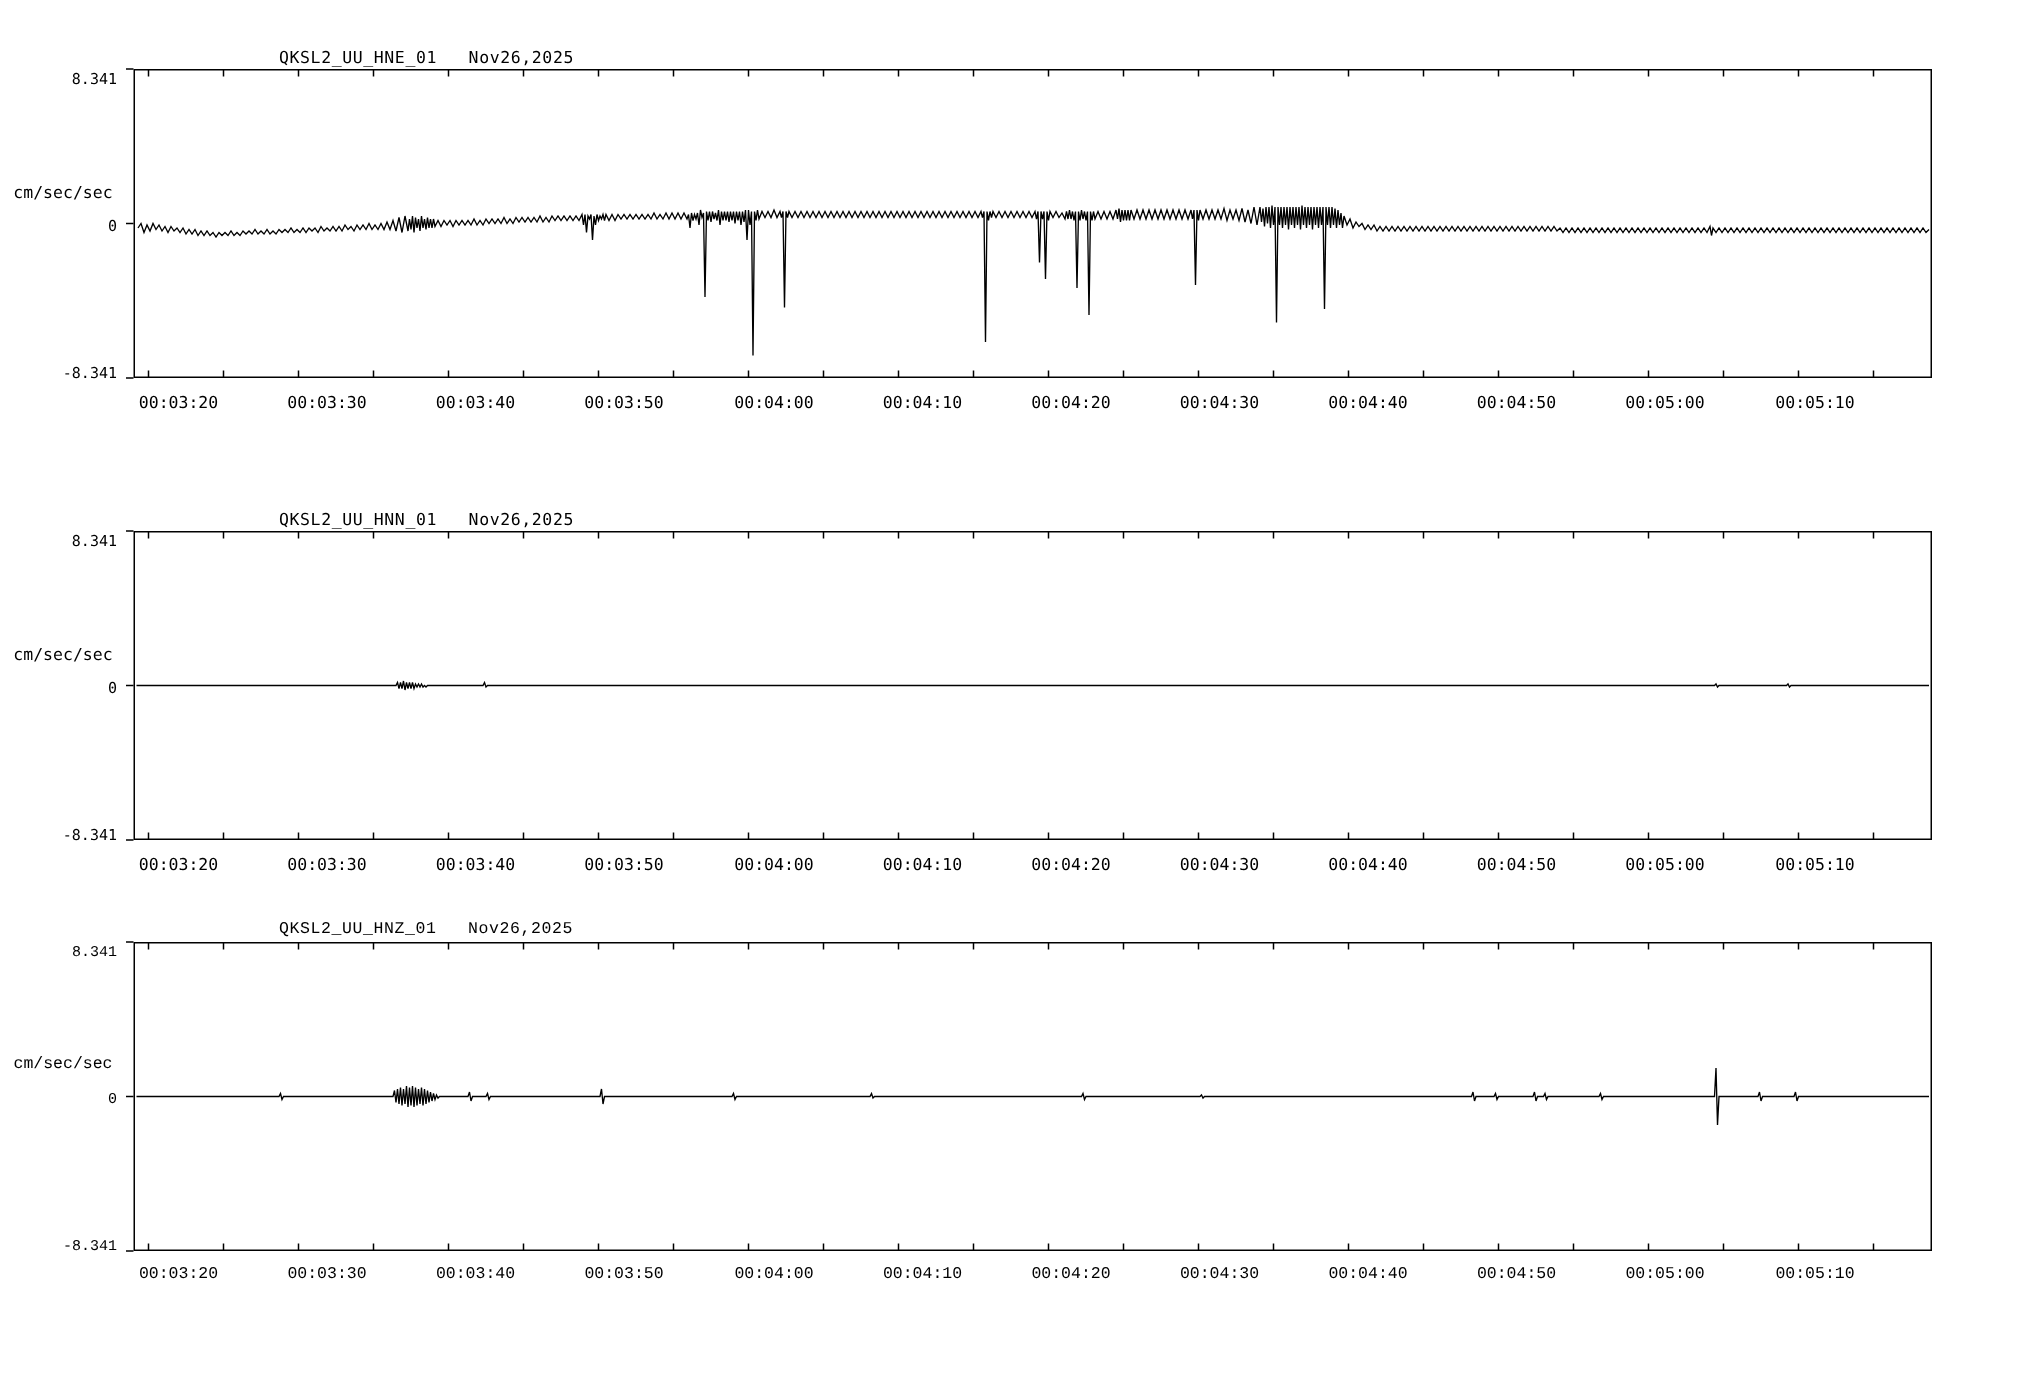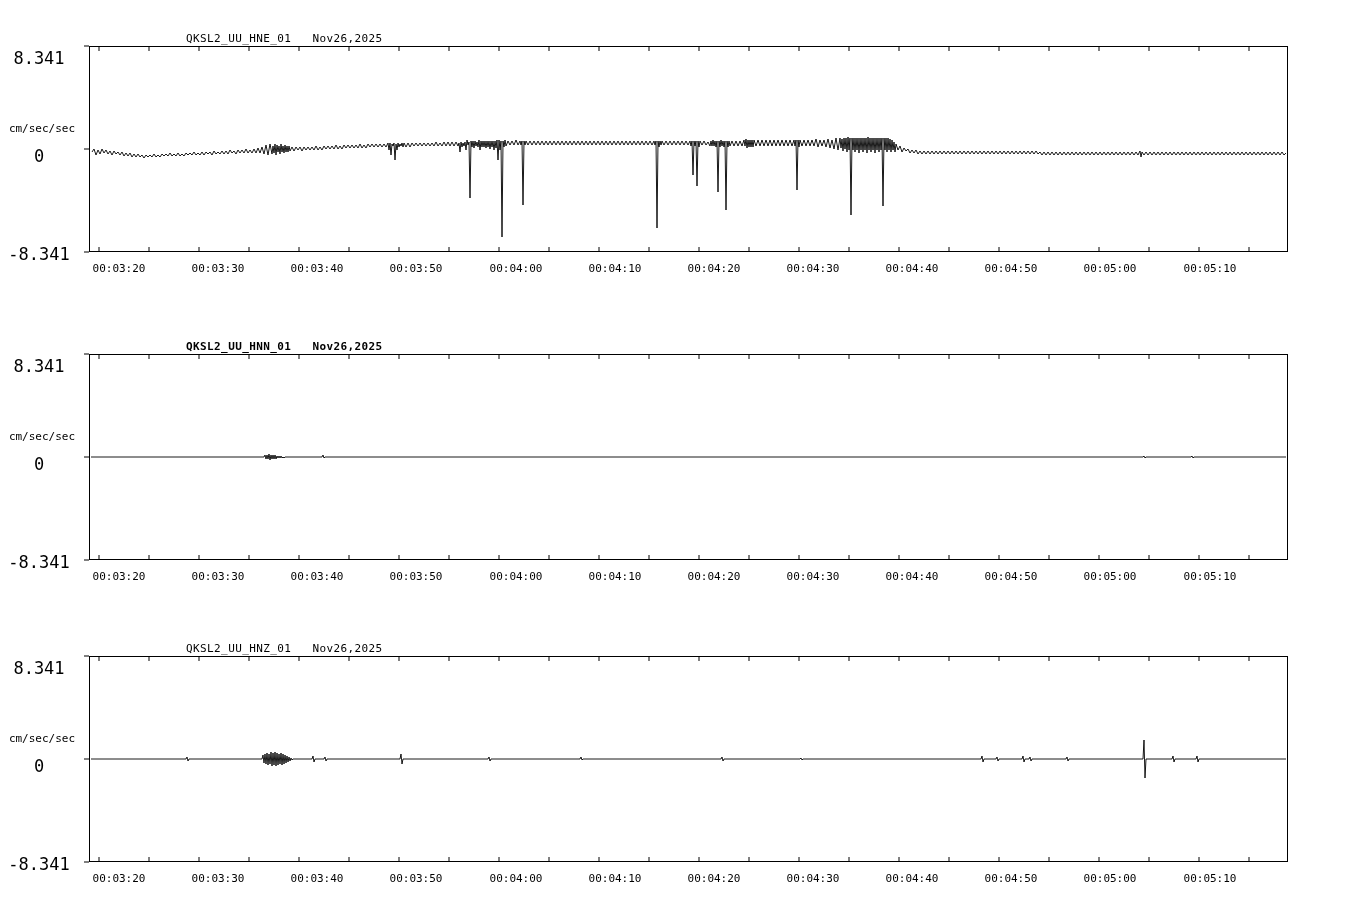--- a/index.html
+++ b/index.html
@@ -28,22 +28,22 @@
     color: #000;
   }
   .plot-frame {
     position: absolute;
     border: 1px solid #000;
     background: #ffffff;
     box-sizing: border-box;
   }
   .axis-label-y {
     position: absolute;
-    font-size: 17px;
-    text-align: center;
+    font-size: 10px;
+    text-align: right;
     white-space: pre;
   }
   .units-label {
     position: absolute;
     font-size: 11px;
     text-align: center;
     white-space: pre;
   }
   .tick-label {
     position: absolute;
@@ -90,21 +90,21 @@
     <div class="tick-label" style="left:714px; top:262px;">00:04:20</div>
     <div class="tick-label" style="left:813px; top:262px;">00:04:30</div>
     <div class="tick-label" style="left:912px; top:262px;">00:04:40</div>
     <div class="tick-label" style="left:1011px; top:262px;">00:04:50</div>
     <div class="tick-label" style="left:1110px; top:262px;">00:05:00</div>
     <div class="tick-label" style="left:1210px; top:262px;">00:05:10</div>
   </div>
 </div>
 
 <div class="panel" style="top:306px;height:300px;">
-  <div class="panel-title" style="left:186px; top:34px;font-weight:bold;">QKSL2_UU_HNN_01   Nov26,2025</div>
+  <div class="panel-title" style="left:186px; top:34px;">QKSL2_UU_HNN_01   Nov26,2025</div>
   <div class="axis-label-y" style="left:0px; width:78px; top:50px;">8.341</div>
   <div class="units-label" style="left:0px; width:84px; top:124px;">cm/sec/sec</div>
   <div class="axis-label-y" style="left:0px; width:78px; top:148px;">0</div>
   <div class="axis-label-y" style="left:0px; width:78px; top:246px;">-8.341</div>
   <div class="plot-frame" style="left:89px; top:48px; width:1199px; height:206px;"></div>
   <svg class="trace" width="1358" height="300" viewBox="0 0 1358 300">
     <g stroke="#000" stroke-width="1" fill="none">
       <path d="M99,254 L99,249 M149,254 L149,249 M199,254 L199,249 M249,254 L249,249 M299,254 L299,249 M349,254 L349,249 M399,254 L399,249 M449,254 L449,249 M499,254 L499,249 M549,254 L549,249 M599,254 L599,249 M649,254 L649,249 M699,254 L699,249 M749,254 L749,249 M799,254 L799,249 M849,254 L849,249 M899,254 L899,249 M949,254 L949,249 M999,254 L999,249 M1049,254 L1049,249 M1099,254 L1099,249 M1149,254 L1149,249 M1199,254 L1199,249 M1249,254 L1249,249"></path>
       <path d="M99,48 L99,53 M149,48 L149,53 M199,48 L199,53 M249,48 L249,53 M299,48 L299,53 M349,48 L349,53 M399,48 L399,53 M449,48 L449,53 M499,48 L499,53 M549,48 L549,53 M599,48 L599,53 M649,48 L649,53 M699,48 L699,53 M749,48 L749,53 M799,48 L799,53 M849,48 L849,53 M899,48 L899,53 M949,48 L949,53 M999,48 L999,53 M1049,48 L1049,53 M1099,48 L1099,53 M1149,48 L1149,53 M1199,48 L1199,53 M1249,48 L1249,53"></path>
       <path d="M89,48 L84,48 M89,151 L84,151 M89,254 L84,254"></path>
@@ -122,21 +122,21 @@
     <div class="tick-label" style="left:615px; top:264px;">00:04:10</div>
     <div class="tick-label" style="left:714px; top:264px;">00:04:20</div>
     <div class="tick-label" style="left:813px; top:264px;">00:04:30</div>
     <div class="tick-label" style="left:912px; top:264px;">00:04:40</div>
     <div class="tick-label" style="left:1011px; top:264px;">00:04:50</div>
     <div class="tick-label" style="left:1110px; top:264px;">00:05:00</div>
     <div class="tick-label" style="left:1210px; top:264px;">00:05:10</div>
   </div>
 </div>
 
-<div class="panel" style="top:604px;height:310px;">
+<div class="panel" style="top:576px;height:310px;font-family:Liberation Mono, monospace;">
   <div class="panel-title" style="left:186px; top:38px;">QKSL2_UU_HNZ_01   Nov26,2025</div>
   <div class="axis-label-y" style="left:0px; width:78px; top:54px;">8.341</div>
   <div class="units-label" style="left:0px; width:84px; top:128px;">cm/sec/sec</div>
   <div class="axis-label-y" style="left:0px; width:78px; top:152px;">0</div>
   <div class="axis-label-y" style="left:0px; width:78px; top:250px;">-8.341</div>
   <div class="plot-frame" style="left:89px; top:52px; width:1199px; height:206px;"></div>
   <svg class="trace" width="1358" height="310" viewBox="0 0 1358 310">
     <g stroke="#000" stroke-width="1" fill="none">
       <path d="M99,258 L99,253 M149,258 L149,253 M199,258 L199,253 M249,258 L249,253 M299,258 L299,253 M349,258 L349,253 M399,258 L399,253 M449,258 L449,253 M499,258 L499,253 M549,258 L549,253 M599,258 L599,253 M649,258 L649,253 M699,258 L699,253 M749,258 L749,253 M799,258 L799,253 M849,258 L849,253 M899,258 L899,253 M949,258 L949,253 M999,258 L999,253 M1049,258 L1049,253 M1099,258 L1099,253 M1149,258 L1149,253 M1199,258 L1199,253 M1249,258 L1249,253"></path>
       <path d="M99,52 L99,57 M149,52 L149,57 M199,52 L199,57 M249,52 L249,57 M299,52 L299,57 M349,52 L349,57 M399,52 L399,57 M449,52 L449,57 M499,52 L499,57 M549,52 L549,57 M599,52 L599,57 M649,52 L649,57 M699,52 L699,57 M749,52 L749,57 M799,52 L799,57 M849,52 L849,57 M899,52 L899,57 M949,52 L949,57 M999,52 L999,57 M1049,52 L1049,57 M1099,52 L1099,57 M1149,52 L1149,57 M1199,52 L1199,57 M1249,52 L1249,57"></path>

